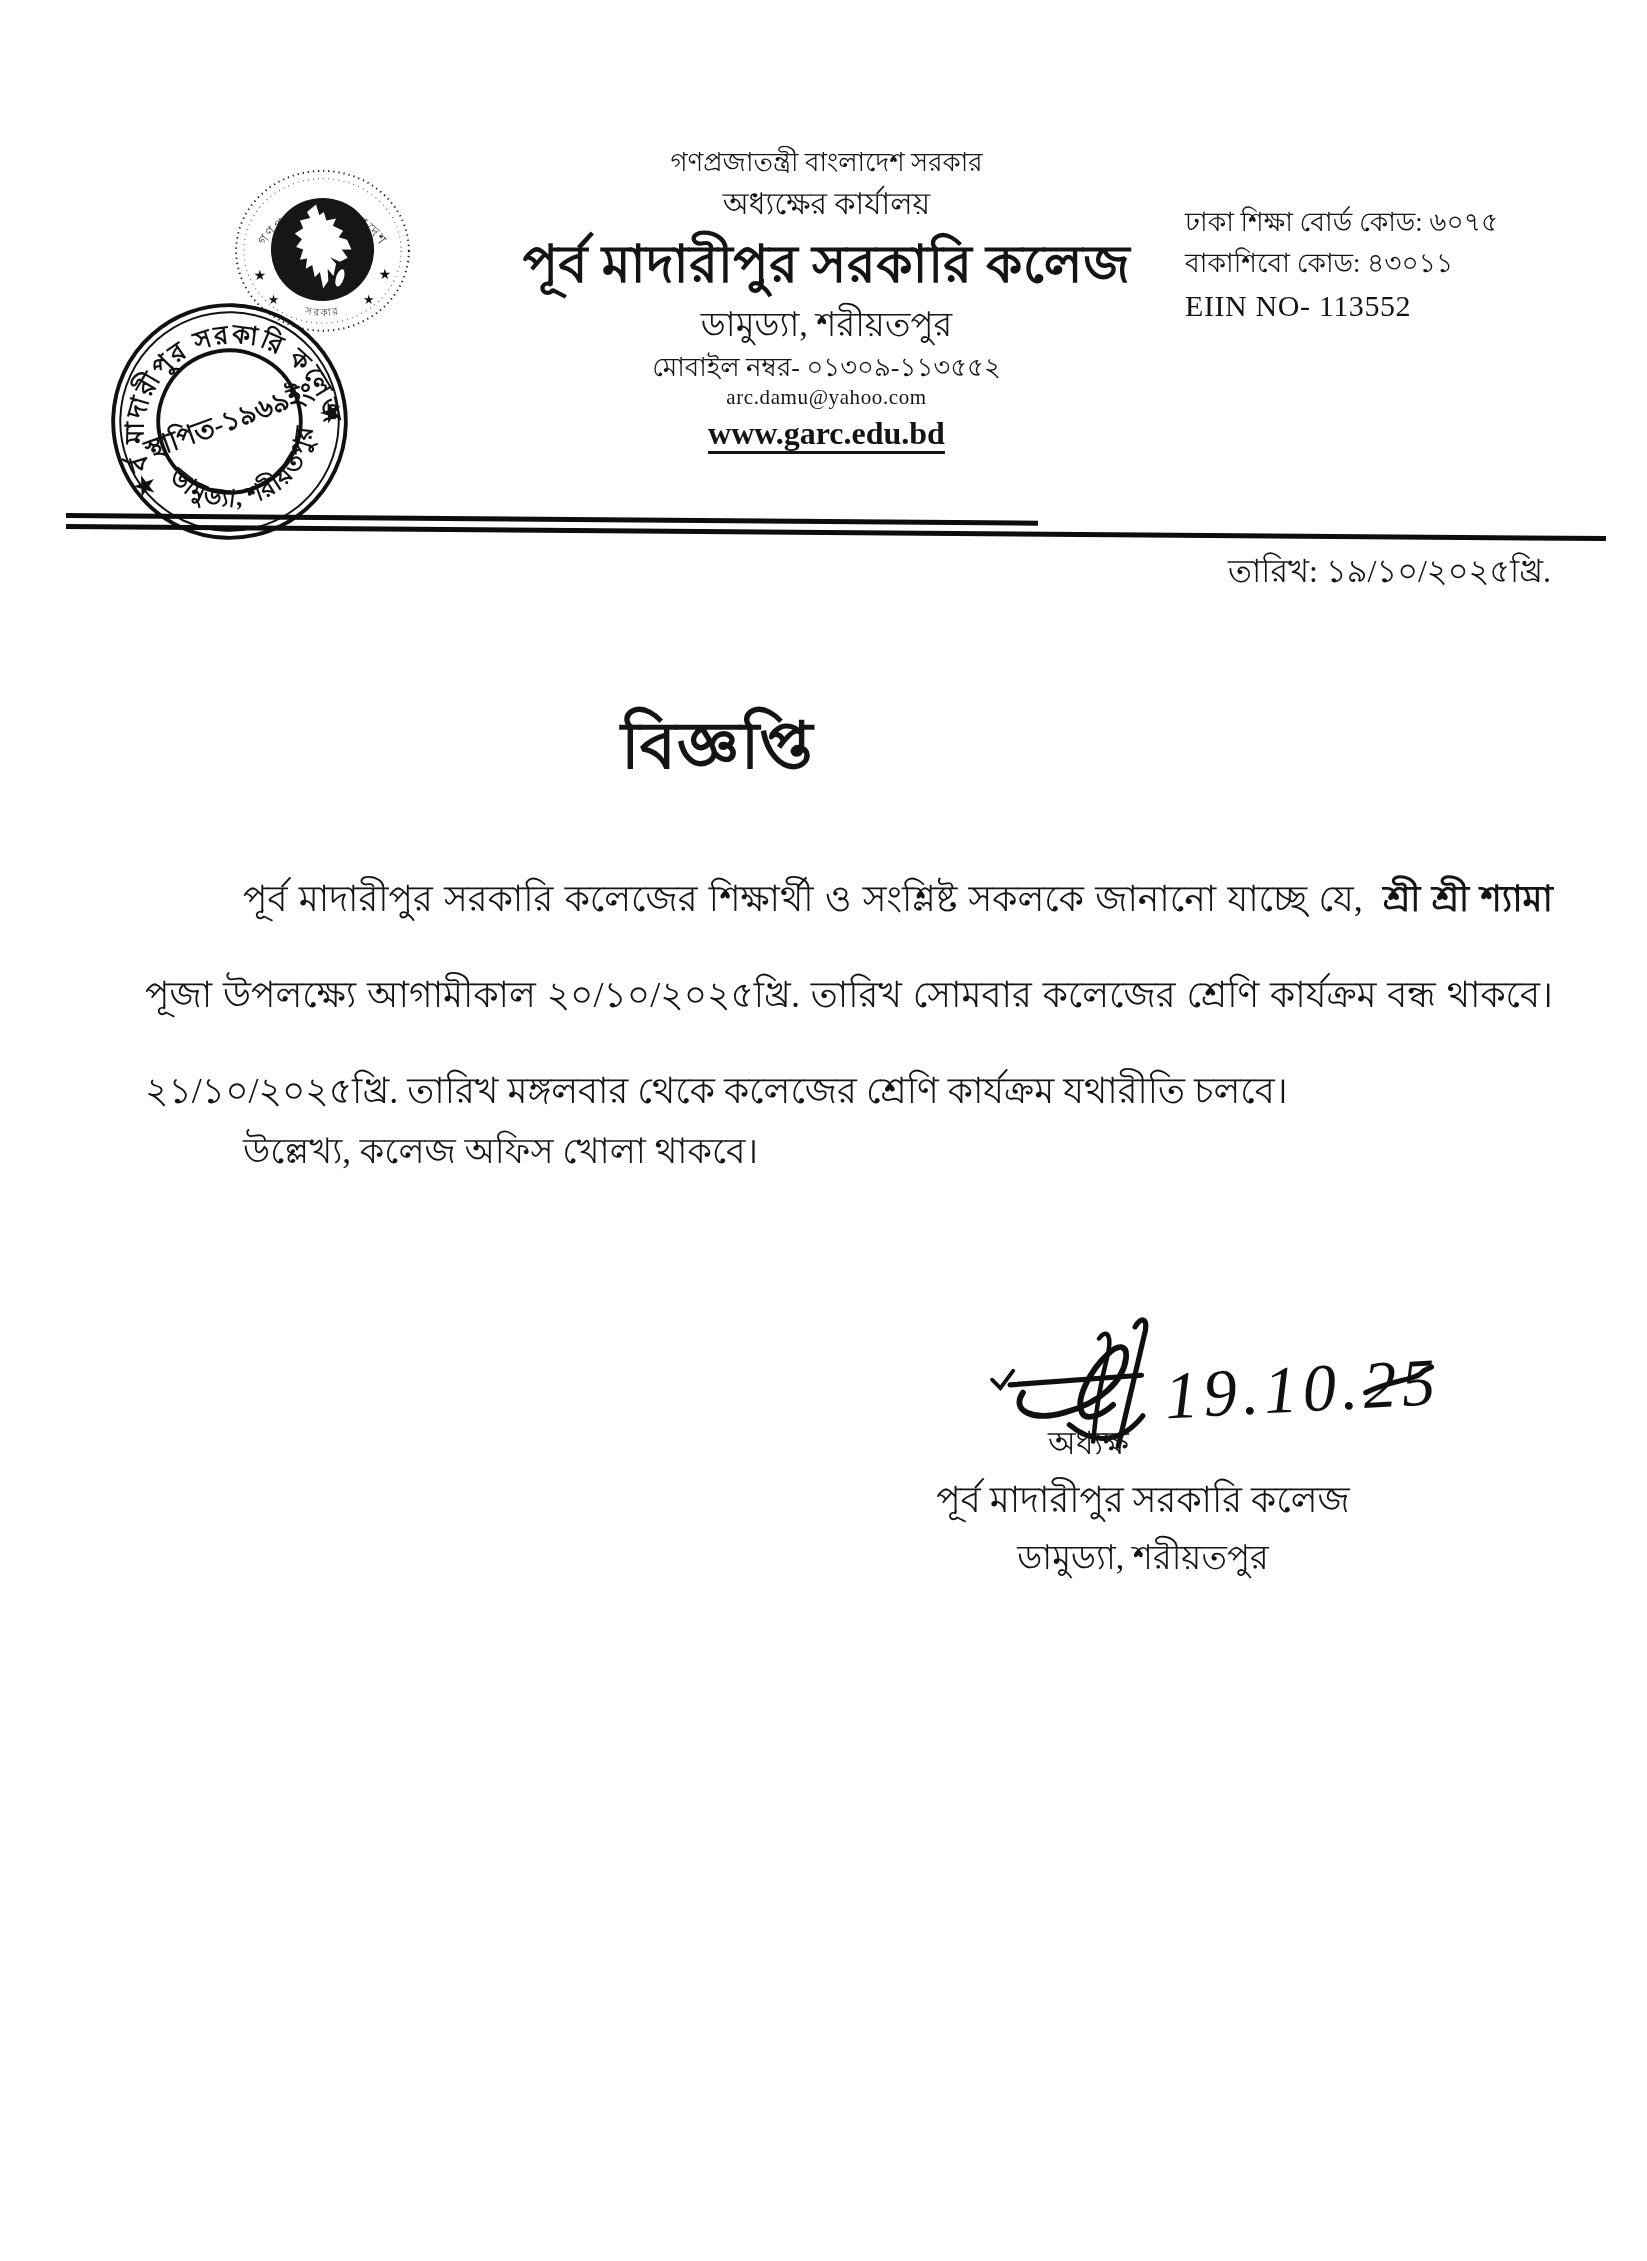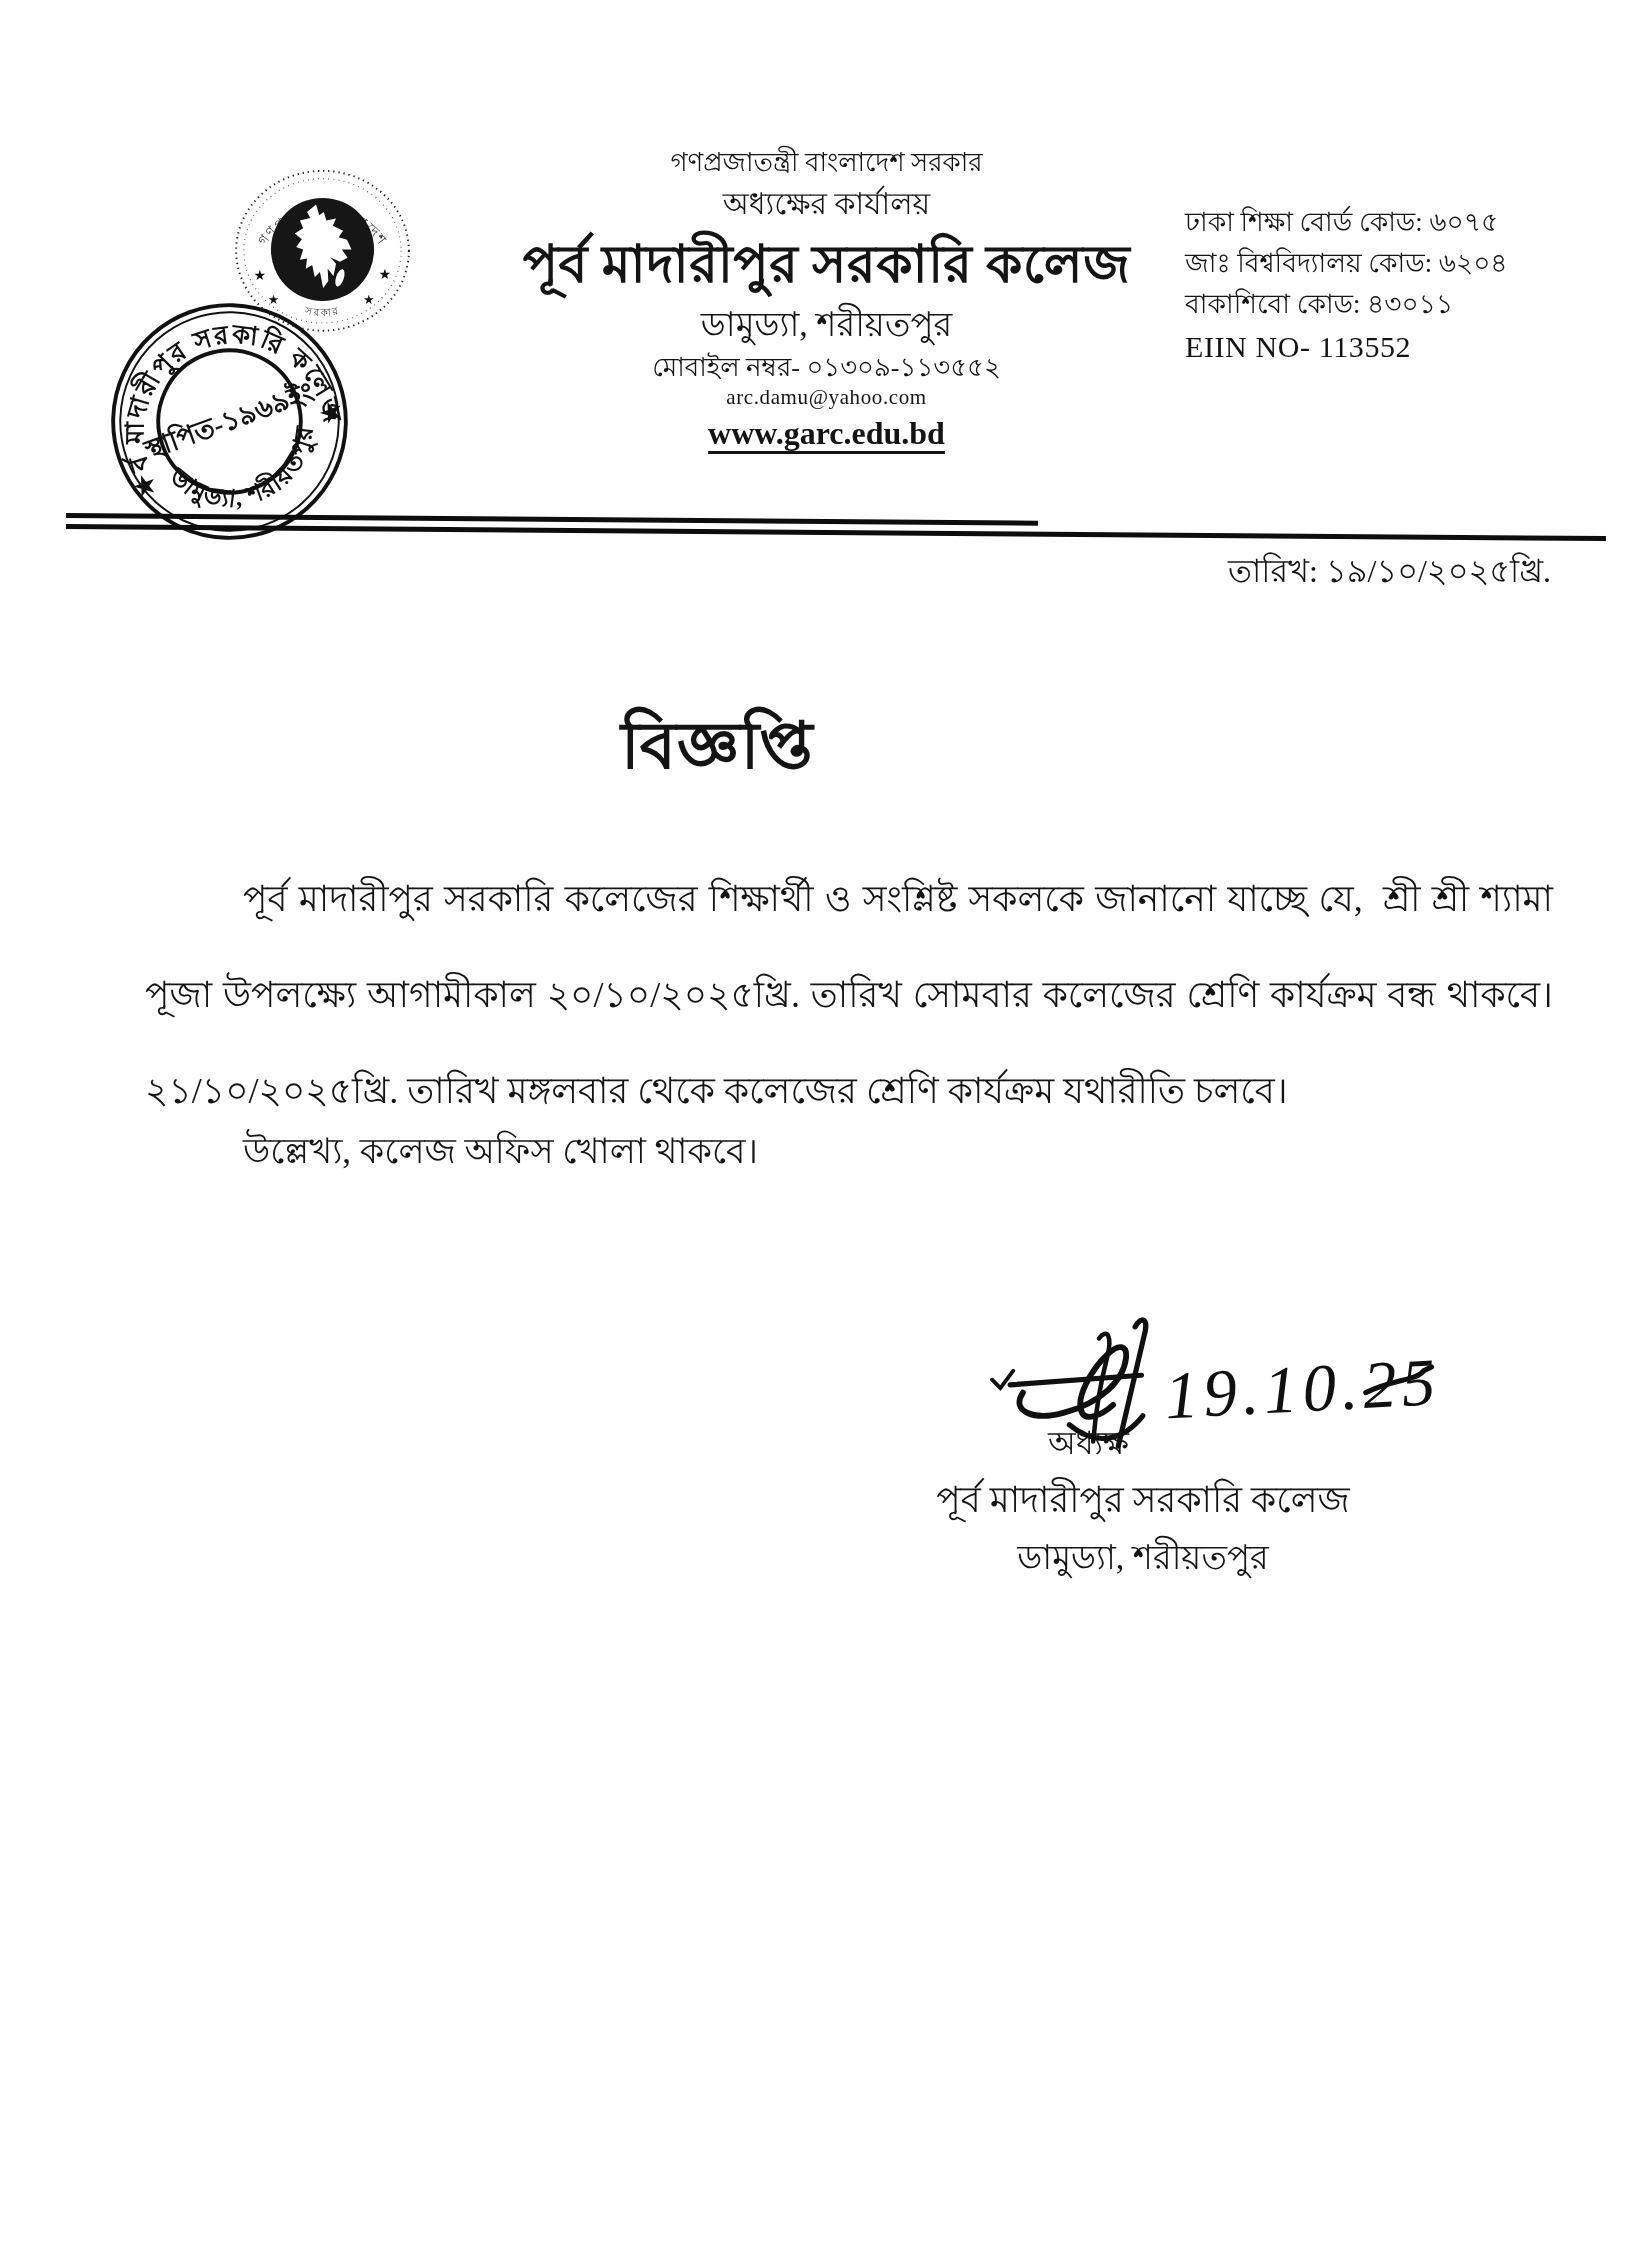--- a/index.html
+++ b/index.html
@@ -44,21 +44,21 @@
   .date-line{right:96px; top:546px; font-size:32px; white-space:nowrap;}
   .doc-title{left:0; top:696px; width:1435px; text-align:center; font-size:65px; font-weight:bold; letter-spacing:1.3px;}
 
   
   .body-para{
     left:145px; top:851px; width:1408px;
     font-size:36px; line-height:96px;
     text-align:justify;
     text-indent:98px;
   }
-  .body-para .b{font-weight:normal;margin-left:9px;}
+  .body-para .b{font-weight:bold;margin-left:9px;}
   .note-para{
     left:145px; top:1116px; width:1408px;
     font-size:35px; line-height:71px;
     text-indent:98px;
   }
 
   
   .sig-svg{left:972px; top:1314px;}
   .sig-desig{left:1048px; top:1418px; font-size:32px;}
   .sig-block{left:917px; top:1471px; width:452px; text-align:center;}
@@ -123,21 +123,20 @@
     <div class="bn h-office">অধ্যক্ষের কার্যালয়</div>
     <div class="bn h-college">পূর্ব মাদারীপুর সরকারি কলেজ</div>
     <div class="bn h-addr">ডামুড্যা, শরীয়তপুর</div>
     <div class="bn h-mobile">মোবাইল নম্বর-  ০১৩০৯-১১৩৫৫২</div>
     <div class="h-email2">arc.damu@yahoo.com</div>
     <div class="h-site">www.garc.edu.bd</div>
   </div>
 
   <div class="abs head-right">
     <div class="bn code-line">ঢাকা শিক্ষা বোর্ড কোড: ৬০৭৫</div>
-    <div class="bn code-line">জাঃ বিশ্ববিদ্যালয় কোড: ৬২০৪</div>
     <div class="bn code-line">বাকাশিবো কোড: ৪৩০১১</div>
     <div class="eiin">EIIN NO- 113552</div>
   </div>
 
   <div class="rule rule-a"></div>
   <div class="rule rule-b"></div>
 
   <div class="abs bn date-line">তারিখ: ১৯/১০/২০২৫খ্রি.</div>
 
   <div class="abs bn doc-title">বিজ্ঞপ্তি</div>

